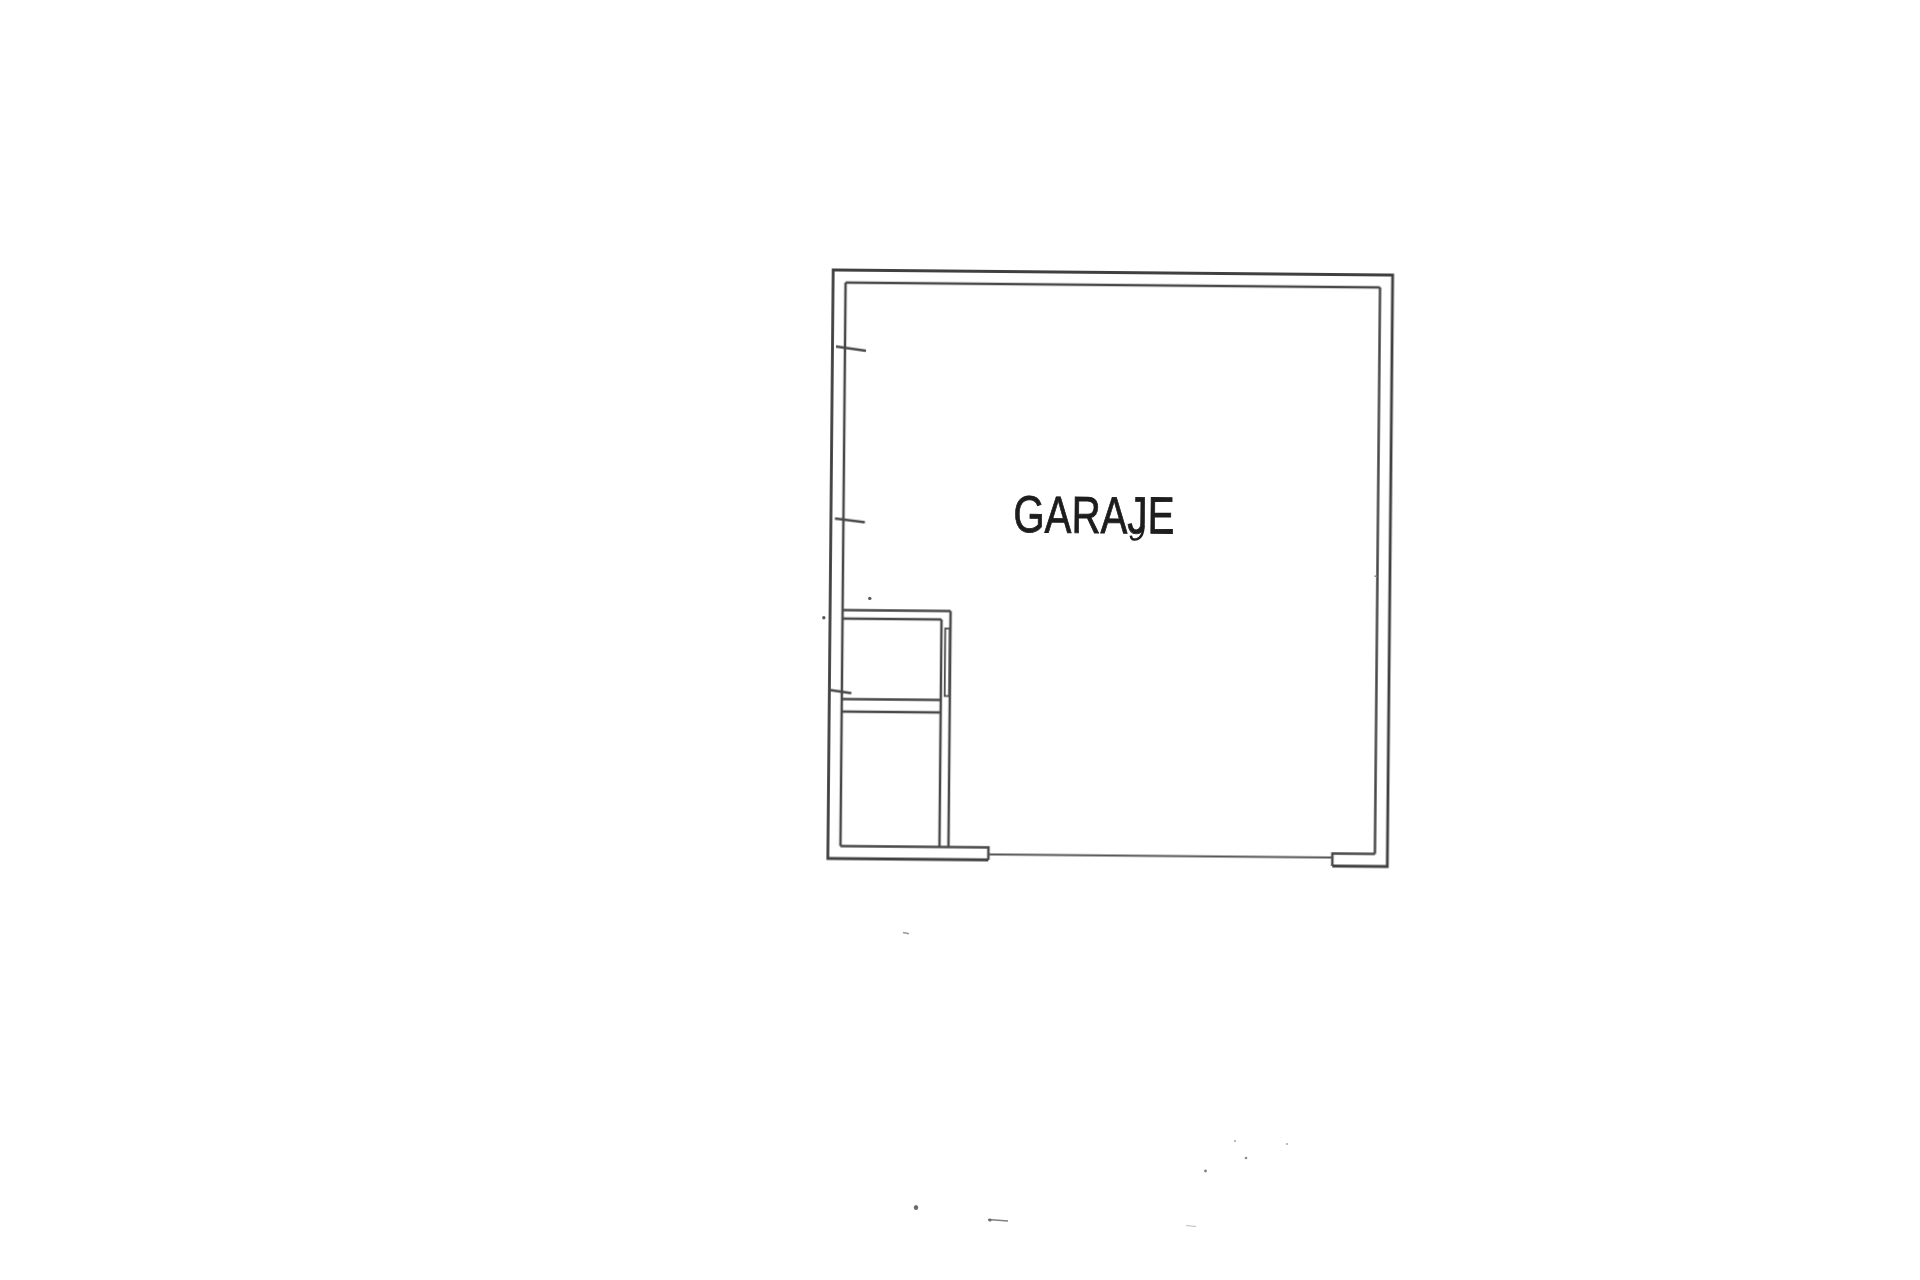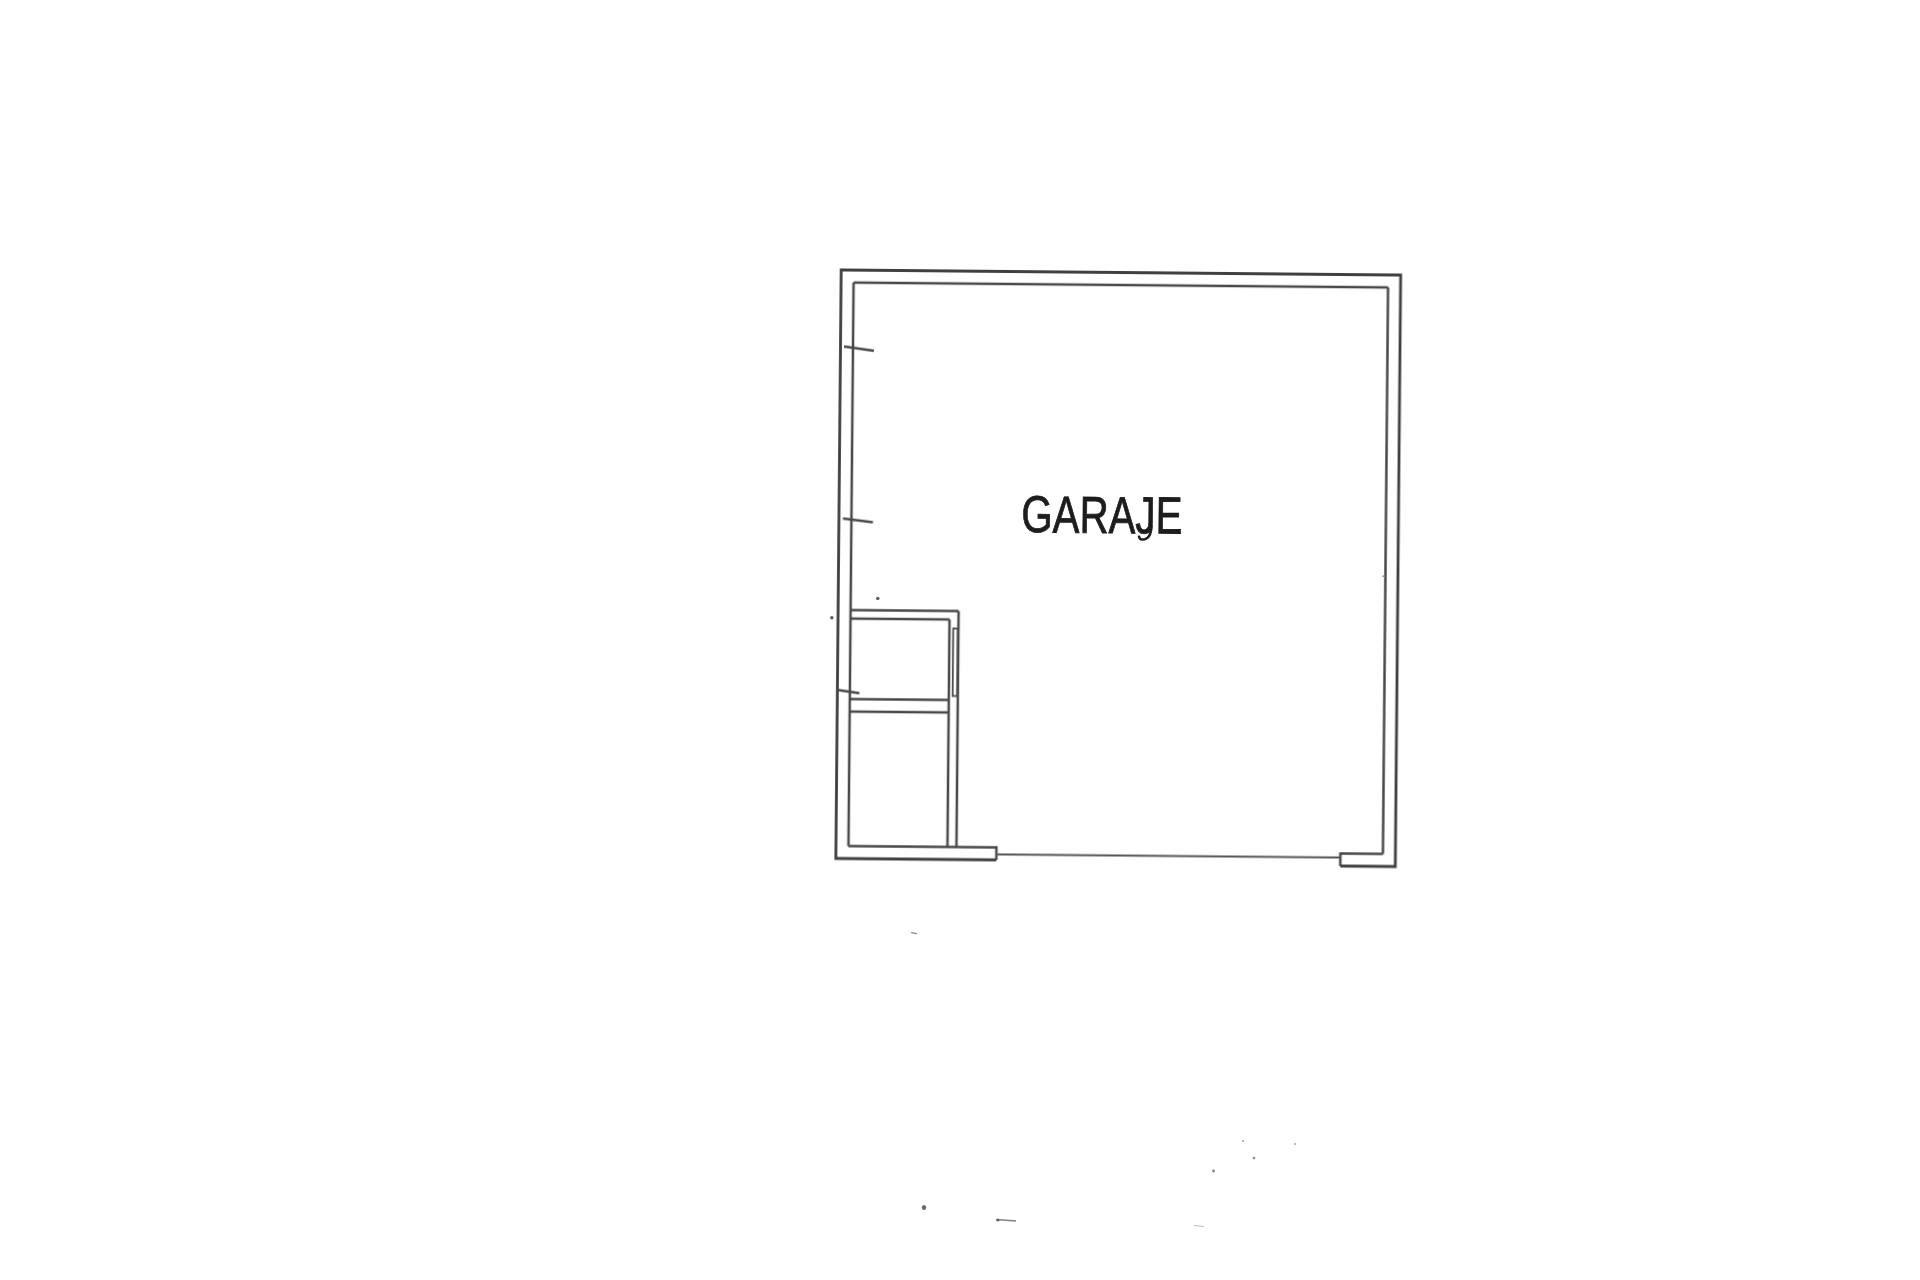--- a/index.html
+++ b/index.html
@@ -1,17 +1,17 @@
 <!DOCTYPE html>
 <html><head>
 <meta charset="utf-8">
 <style>
   html,body{margin:0;padding:0;background:#ffffff;}
   .page{position:relative;width:1544px;height:1280px;background:#ffffff;overflow:hidden;
-        font-family:"Liberation Sans", sans-serif;margin-left:8px;}
+        font-family:"Liberation Sans", sans-serif;}
 </style>
 </head>
 <body>
 <div class="page">
 
 <svg width="1920" height="1280" viewBox="0 0 1920 1280">
   <defs>
     <filter id="rough" x="-5%" y="-5%" width="110%" height="110%">
       <feTurbulence type="fractalNoise" baseFrequency="0.02 0.045" numOctaves="2" seed="11" result="n"></feTurbulence>
       <feDisplacementMap in="SourceGraphic" in2="n" scale="1.3" result="d"></feDisplacementMap>

